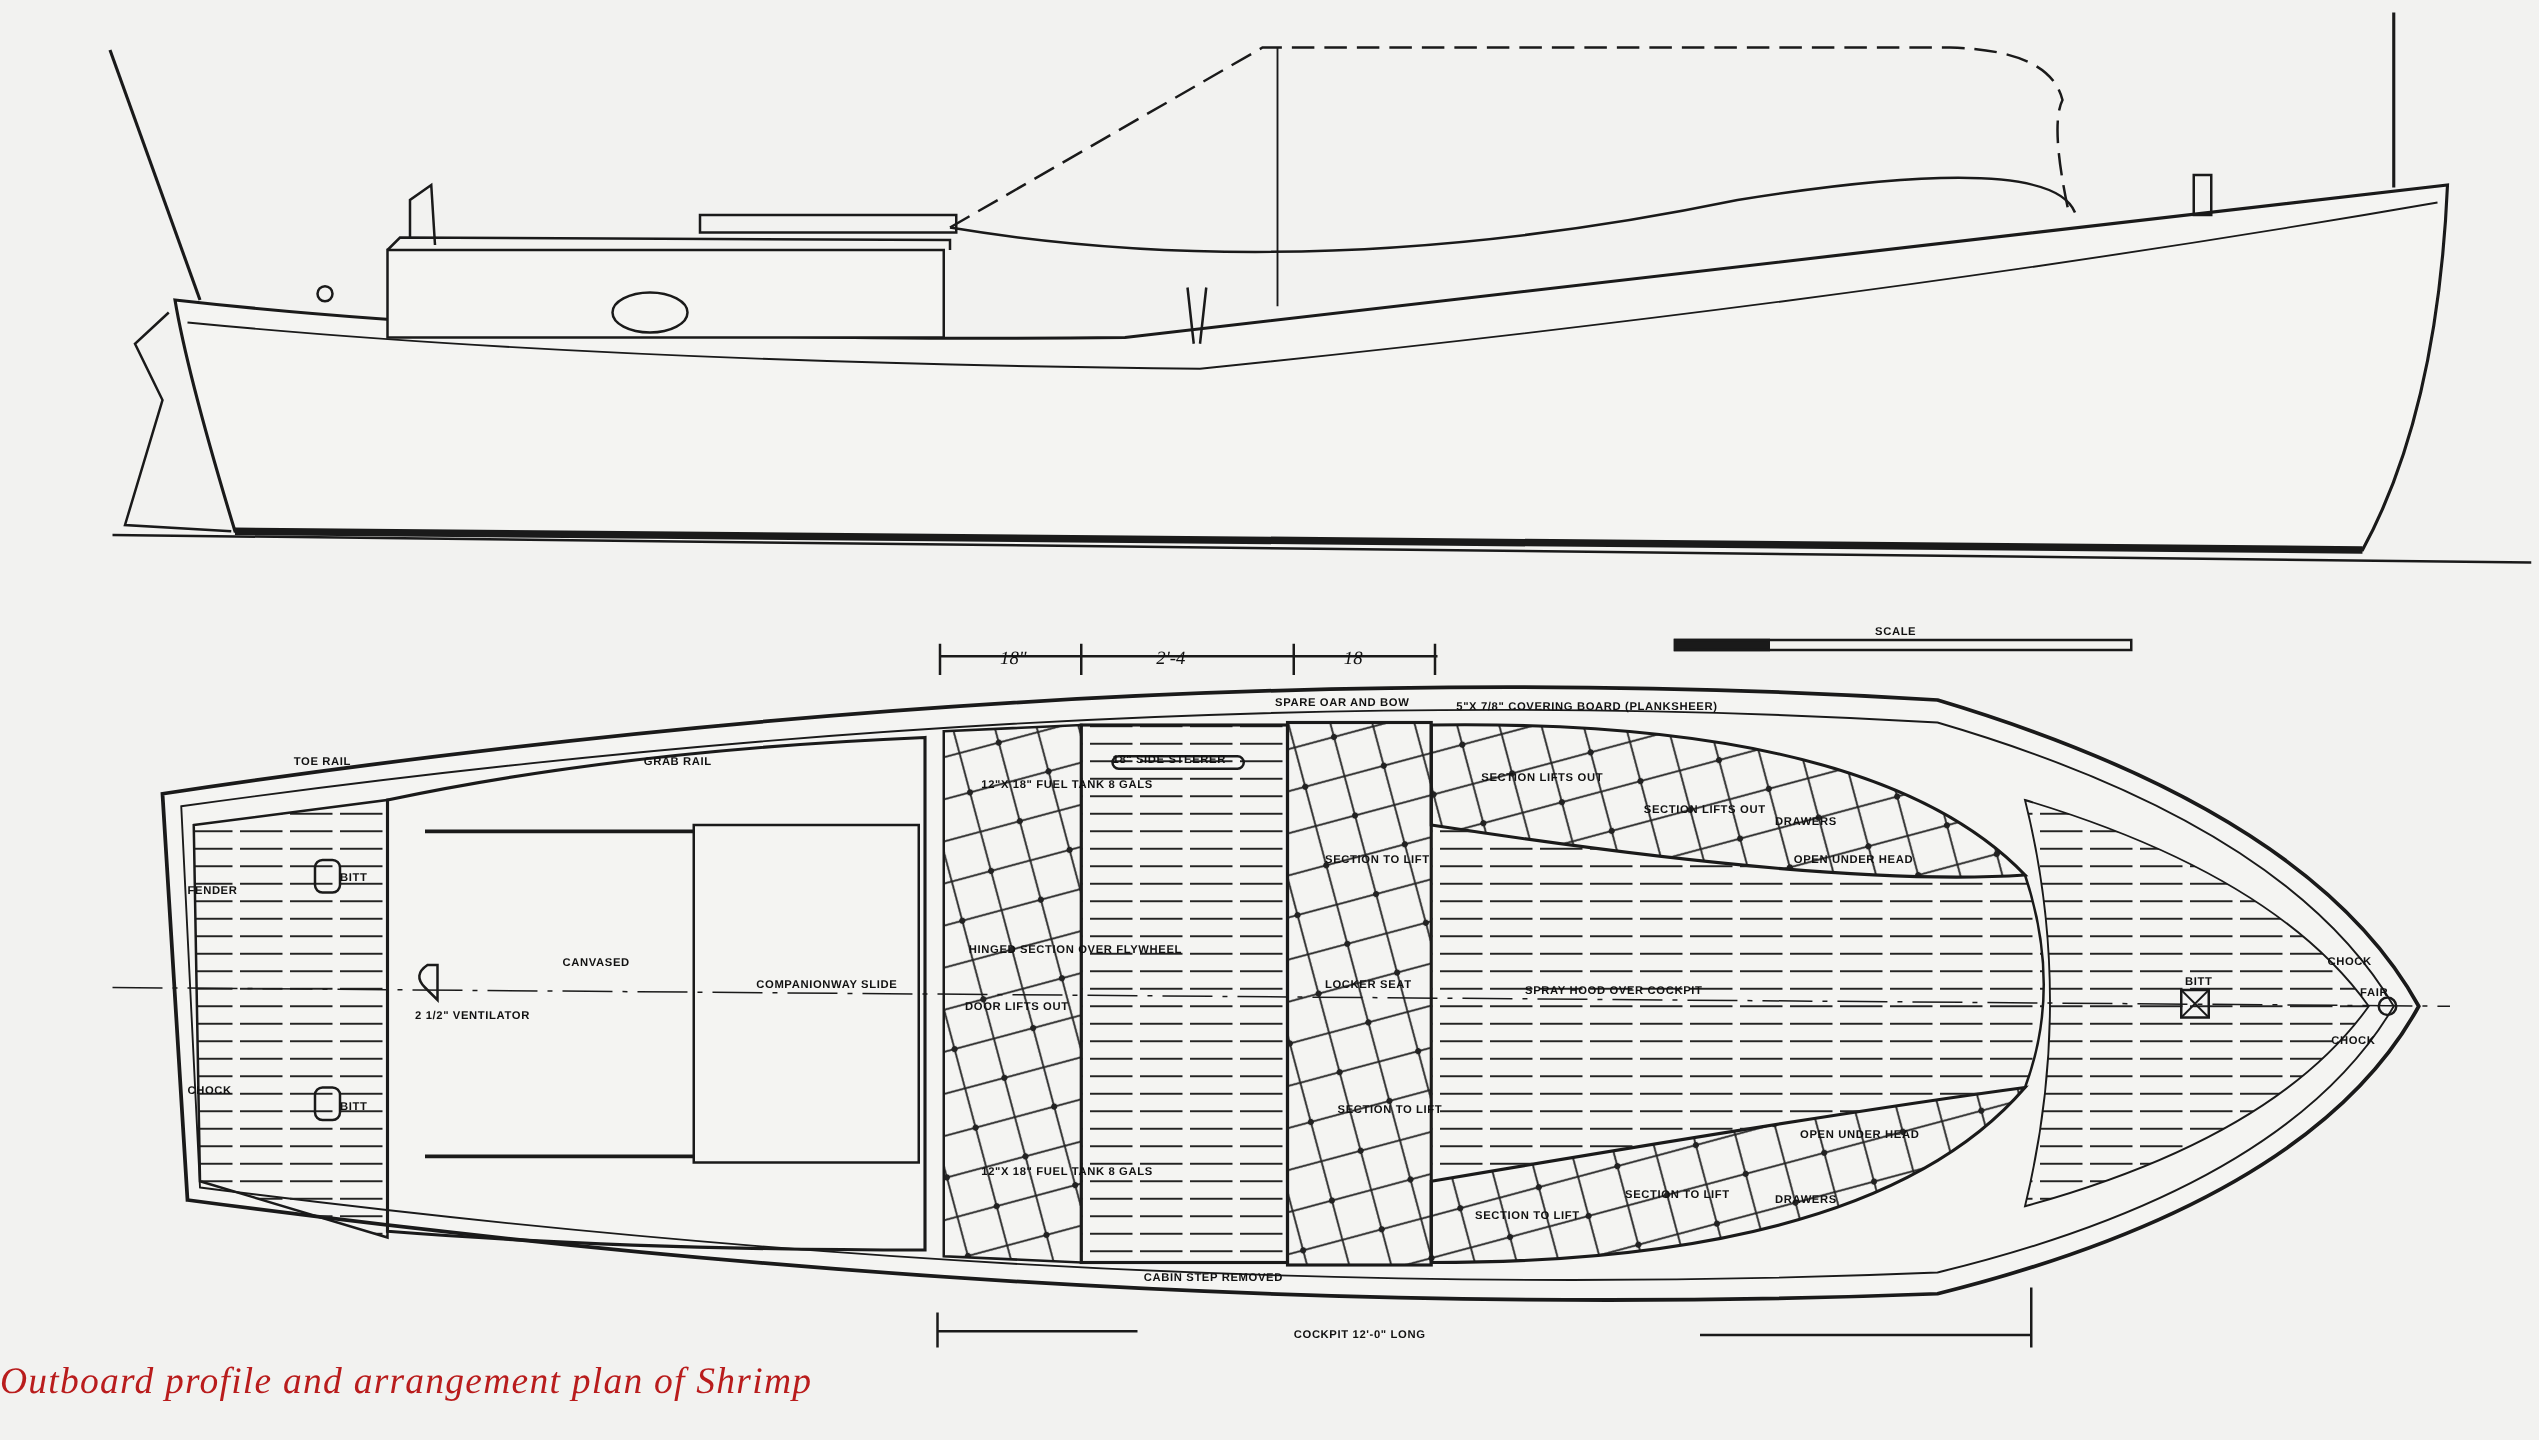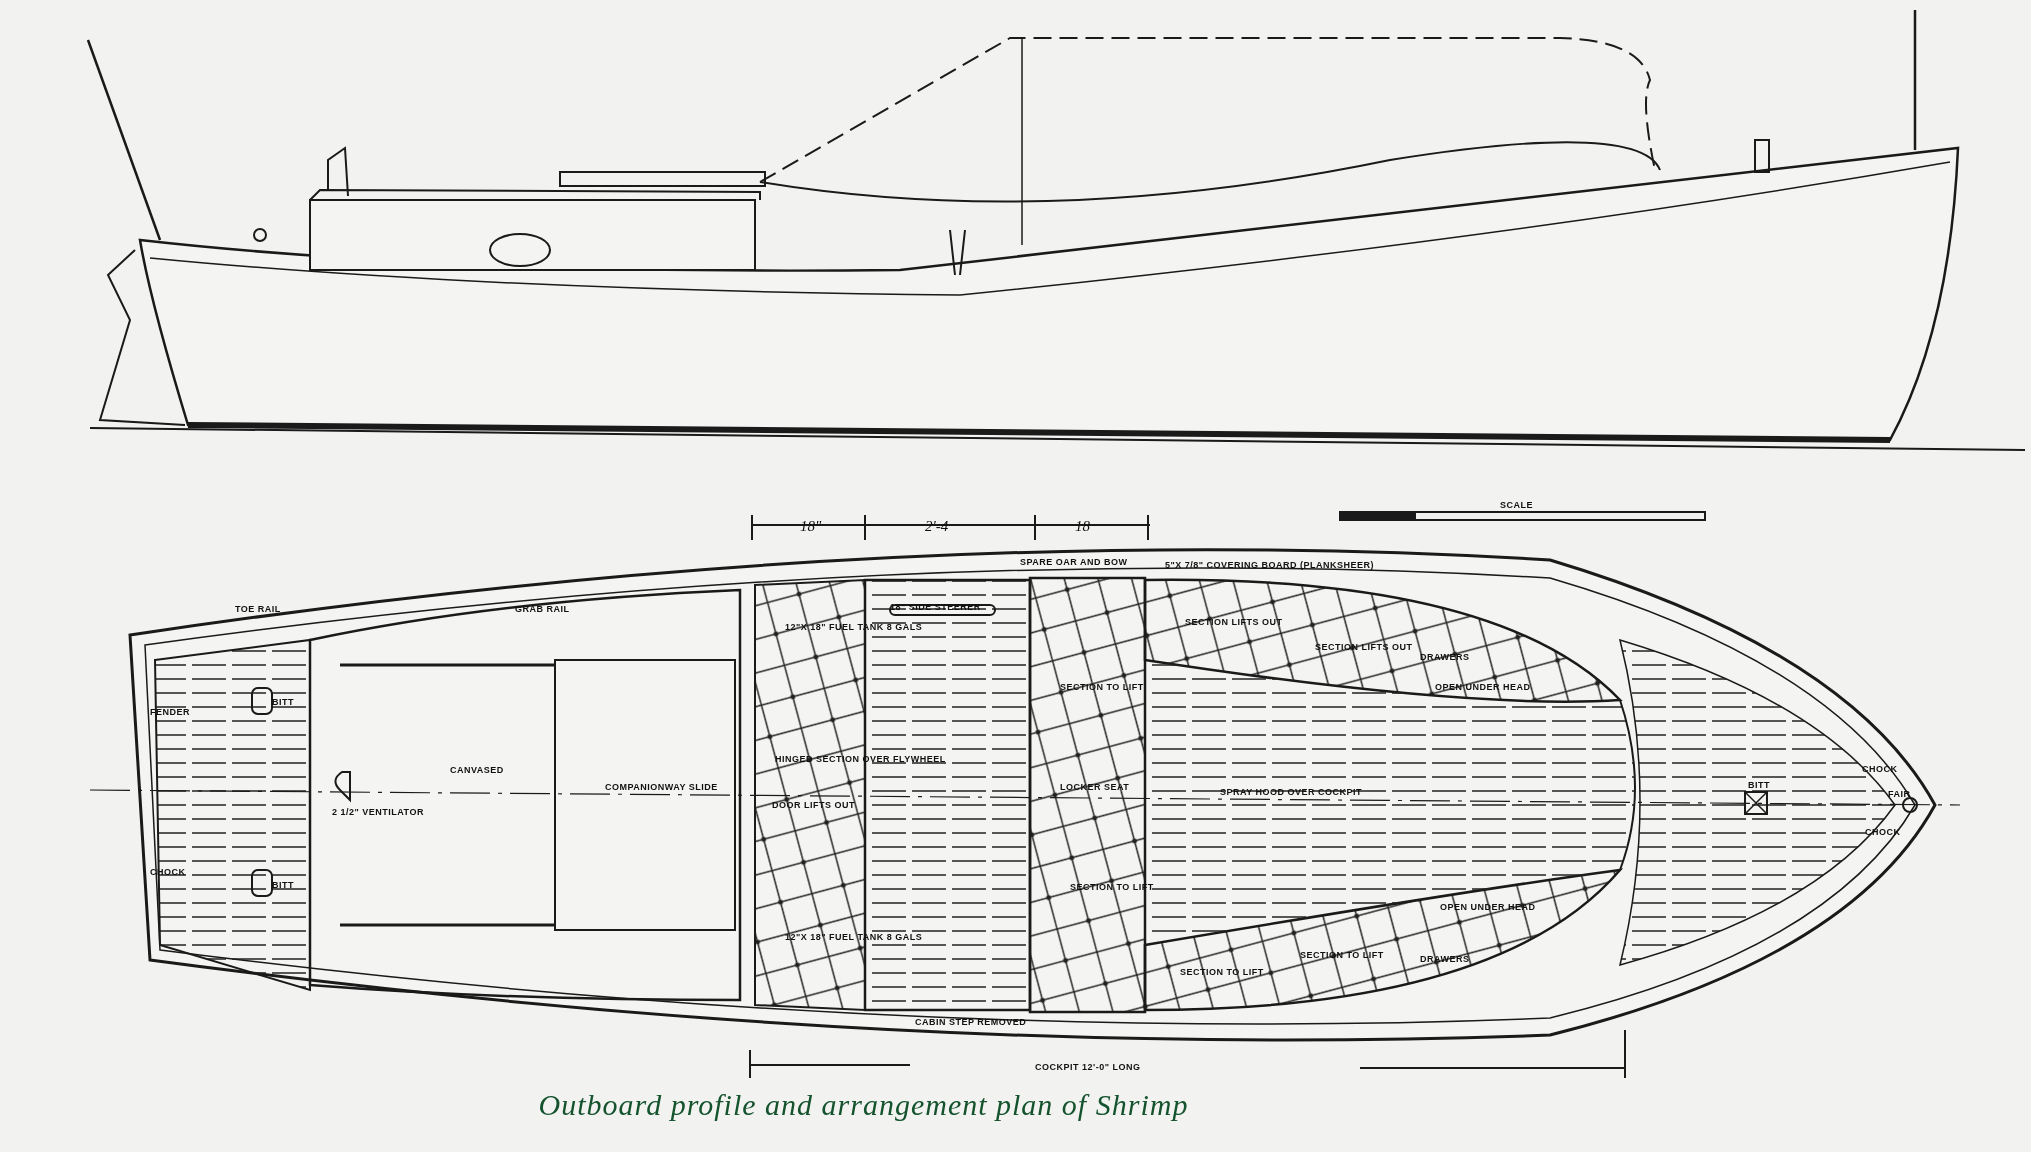--- a/index.html
+++ b/index.html
@@ -1,20 +1,20 @@
 <!DOCTYPE html>
 <html><head>
 <meta charset="utf-8">
 <style>
   html,body{margin:0;padding:0;background:#f2f2f0;}
   body{width:2031px;height:1152px;position:relative;overflow:hidden;font-family:"Liberation Sans",sans-serif;}
   svg{position:absolute;left:0;top:0;}
   .lbl{font-family:"Liberation Sans",sans-serif;font-weight:bold;font-size:9px;fill:#111;letter-spacing:0.5px;}
   .dim{font-family:"Liberation Serif",serif;font-style:italic;font-size:15px;fill:#111;}
-  #caption{position:absolute;left:0;width:1727px;top:1088px;text-align:center;font-family:"Liberation Serif",serif;font-style:italic;font-size:30px;color:#14532d;letter-spacing:1px;}
+  #caption{position:absolute;left:0;width:1727px;top:1088px;font-family:"Liberation Serif",serif;font-style:italic;font-size:30px;color:#b91c1c;letter-spacing:1px;}
 </style>
 </head>
 <body>
 
 <svg width="2031" height="1152" viewBox="0 0 2031 1152">
   <defs>
     <pattern id="planks" width="40" height="14" patternUnits="userSpaceOnUse">
       <line x1="0" y1="7" x2="40" y2="7" stroke="#222" stroke-width="1.6" stroke-dasharray="26 6"></line>
     </pattern>
     <pattern id="lattice" width="46" height="46" patternUnits="userSpaceOnUse" patternTransform="rotate(30)">

